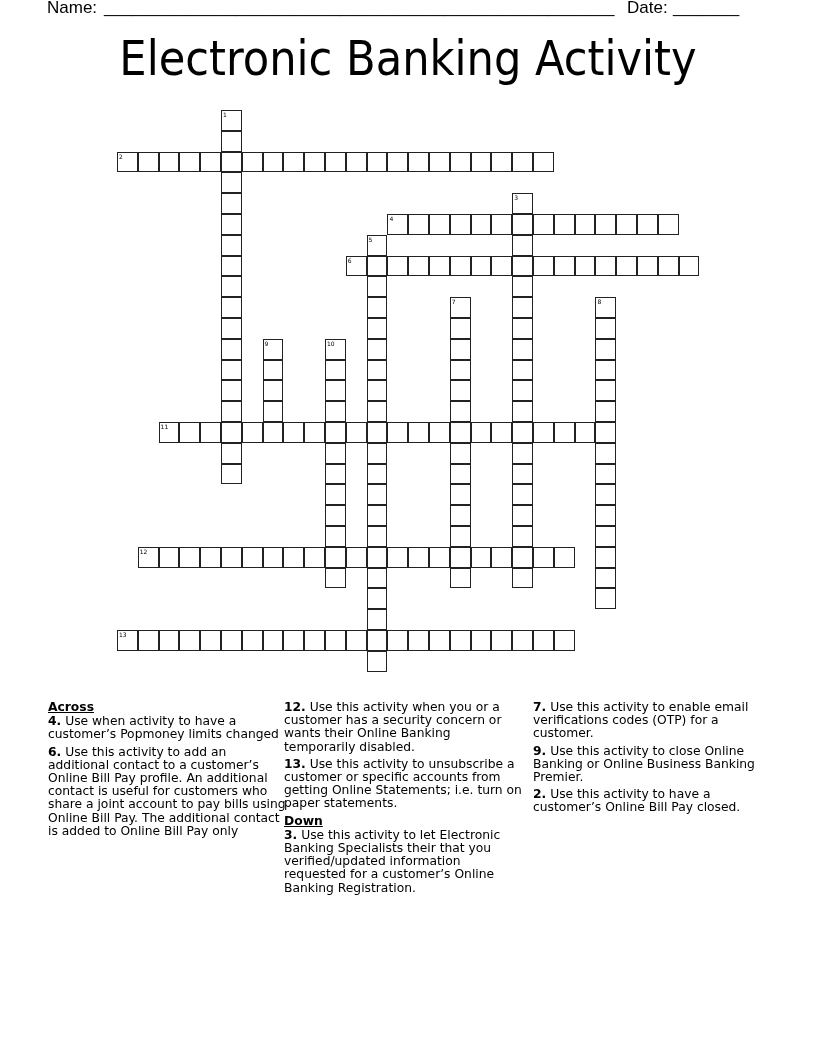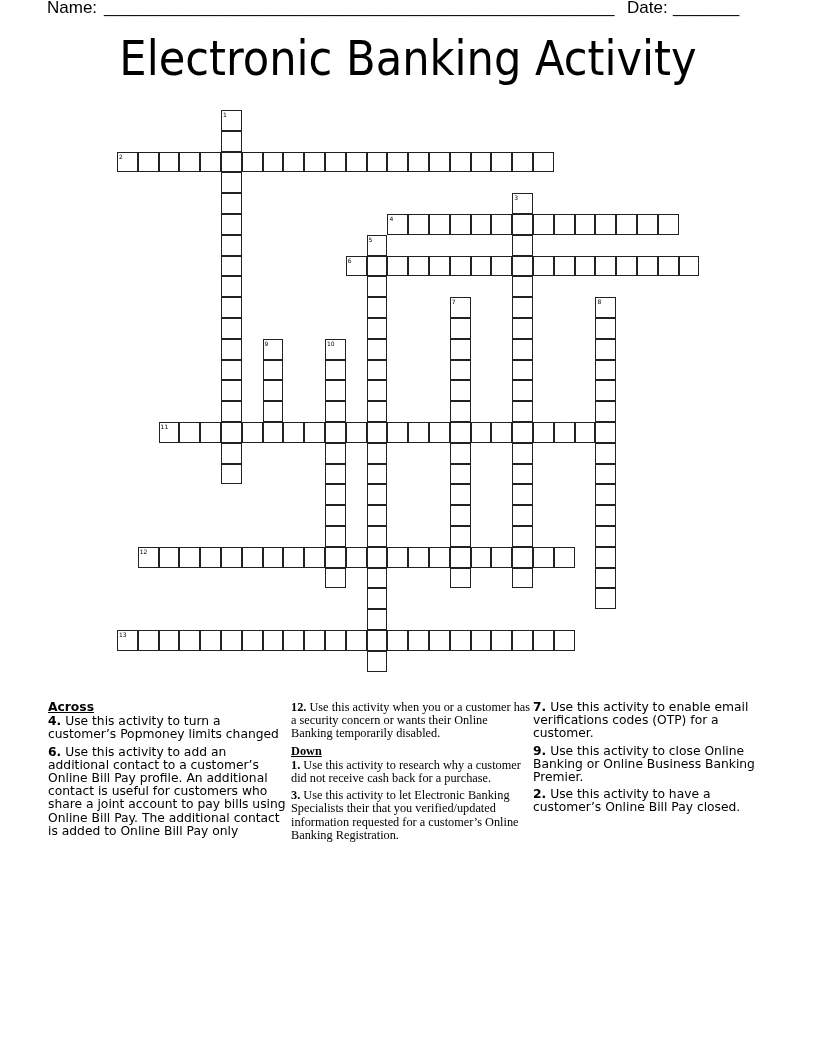--- a/index.html
+++ b/index.html
@@ -8,21 +8,21 @@
   .header-line .name-label { position: absolute; left: 0; }
   .header-line .name-blank { position: absolute; left: 57px; }
   .header-line .date-label { position: absolute; left: 580px; }
   .header-line .date-blank { position: absolute; left: 626px; }
   .title { position: absolute; top: 30px; left: 0; width: 816px; text-align: center; font-family: "DejaVu Sans", sans-serif; font-size: 48px; letter-spacing: 0px; font-weight: normal; transform: scaleX(0.9); transform-origin: center; }
   .grid { position: absolute; left: 117px; top: 110px; width: 600px; height: 580px; }
   .cell { position: absolute; width: 20.8px; height: 20.8px; box-sizing: border-box; border: 1px solid #222; background: #fff; }
   .cell .num { position: absolute; top: 0px; left: 1px; font-size: 6px; line-height: 7px; font-family: "DejaVu Sans", sans-serif; }
   .clues { position: absolute; top: 701px; font-size: 12.3px; line-height: 13.2px; font-family: "DejaVu Sans", sans-serif; }
   .col1 { left: 48px; width: 240px; }
-  .col2 { left: 291px; width: 240px; font-family: Liberation Serif, serif; }
+  .col2 { left: 284px; width: 240px; }
   .col3 { left: 533px; width: 240px; }
   .clue-heading { font-weight: bold; text-decoration: underline; margin-bottom: 1px; }
   .clue { margin-bottom: 4px; }
   .clue b { font-weight: bold; }
 </style>
 </head>
 <body>
 
 <div class="header-line">
   <span class="name-label">Name:</span>
@@ -262,28 +262,28 @@
     <div class="cell" style="left: 332.8px; top: 520px;"></div>
     <div class="cell" style="left: 353.6px; top: 520px;"></div>
     <div class="cell" style="left: 374.4px; top: 520px;"></div>
     <div class="cell" style="left: 395.2px; top: 520px;"></div>
     <div class="cell" style="left: 416px; top: 520px;"></div>
     <div class="cell" style="left: 436.8px; top: 520px;"></div>
   </div>
 
 <div class="clues col1">
   <div class="clue-heading">Across</div>
-  <div class="clue"><b>4.</b><span> Use this activity to turn a customer’s Popmoney limits changed</span></div>
+  <div class="clue"><b>4.</b><span> Use when activity to have a customer’s Popmoney limits changed</span></div>
   <div class="clue"><b>6.</b><span> Use this activity to add an additional contact to a customer’s Online Bill Pay profile. An additional contact is useful for customers who share a joint account to pay bills using Online Bill Pay. The additional contact is added to Online Bill Pay only</span></div>
 </div>
 
 <div class="clues col2">
   <div class="clue"><b>12.</b><span> Use this activity when you or a customer has a security concern or wants their Online Banking temporarily disabled.</span></div>
+  <div class="clue"><b>13.</b><span> Use this activity to unsubscribe a customer or specific accounts from getting Online Statements; i.e. turn on paper statements.</span></div>
   <div class="clue-heading">Down</div>
-  <div class="clue"><b>1.</b><span> Use this activity to research why a customer did not receive cash back for a purchase.</span></div>
   <div class="clue"><b>3.</b><span> Use this activity to let Electronic Banking Specialists their that you verified/updated information requested for a customer’s Online Banking Registration.</span></div>
 </div>
 
 <div class="clues col3">
   <div class="clue"><b>7.</b><span> Use this activity to enable email verifications codes (OTP) for a customer.</span></div>
   <div class="clue"><b>9.</b><span> Use this activity to close Online Banking or Online Business Banking Premier.</span></div>
   <div class="clue"><b>2.</b><span> Use this activity to have a customer’s Online Bill Pay closed.</span></div>
 </div>
 
 </body></html>

